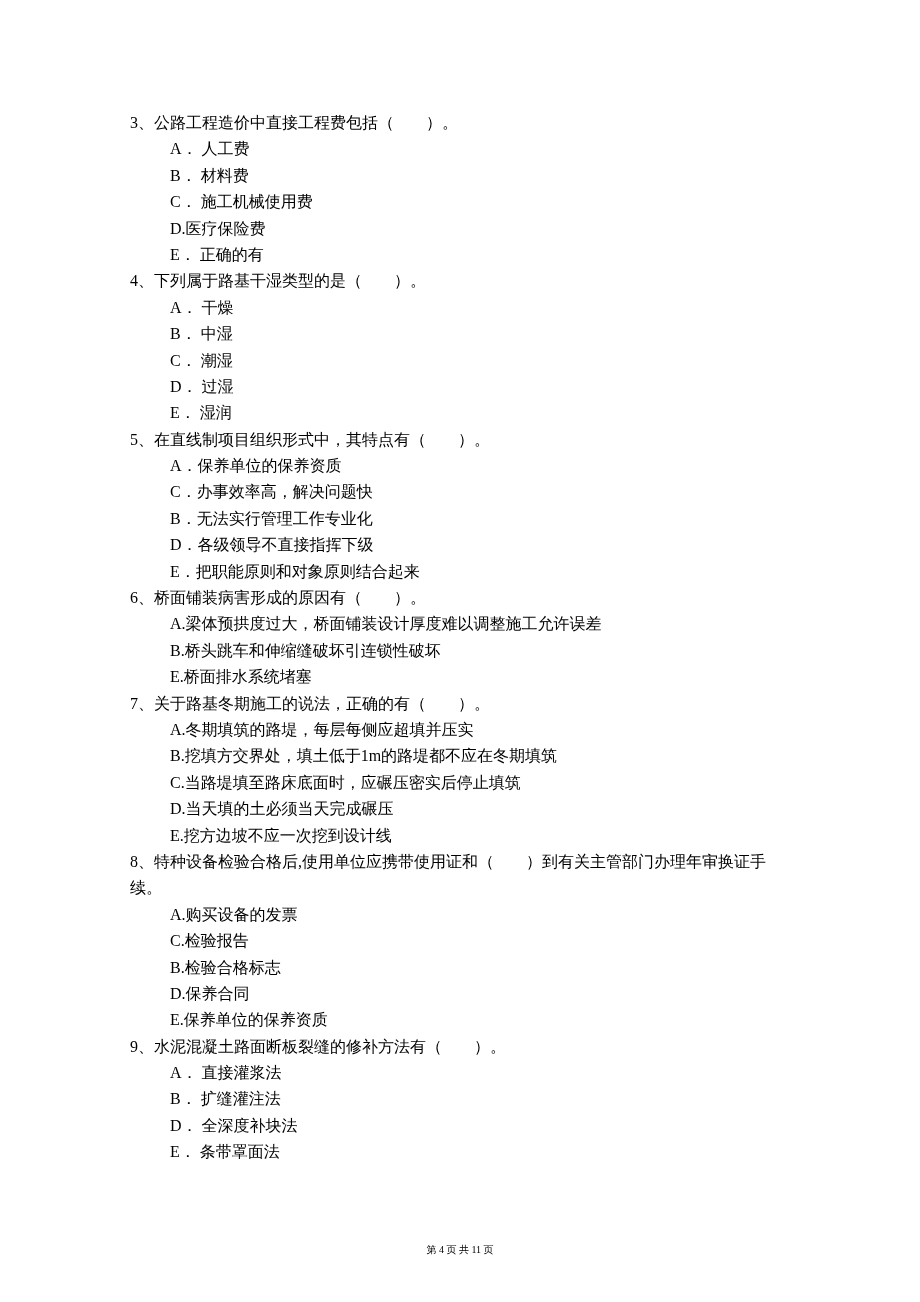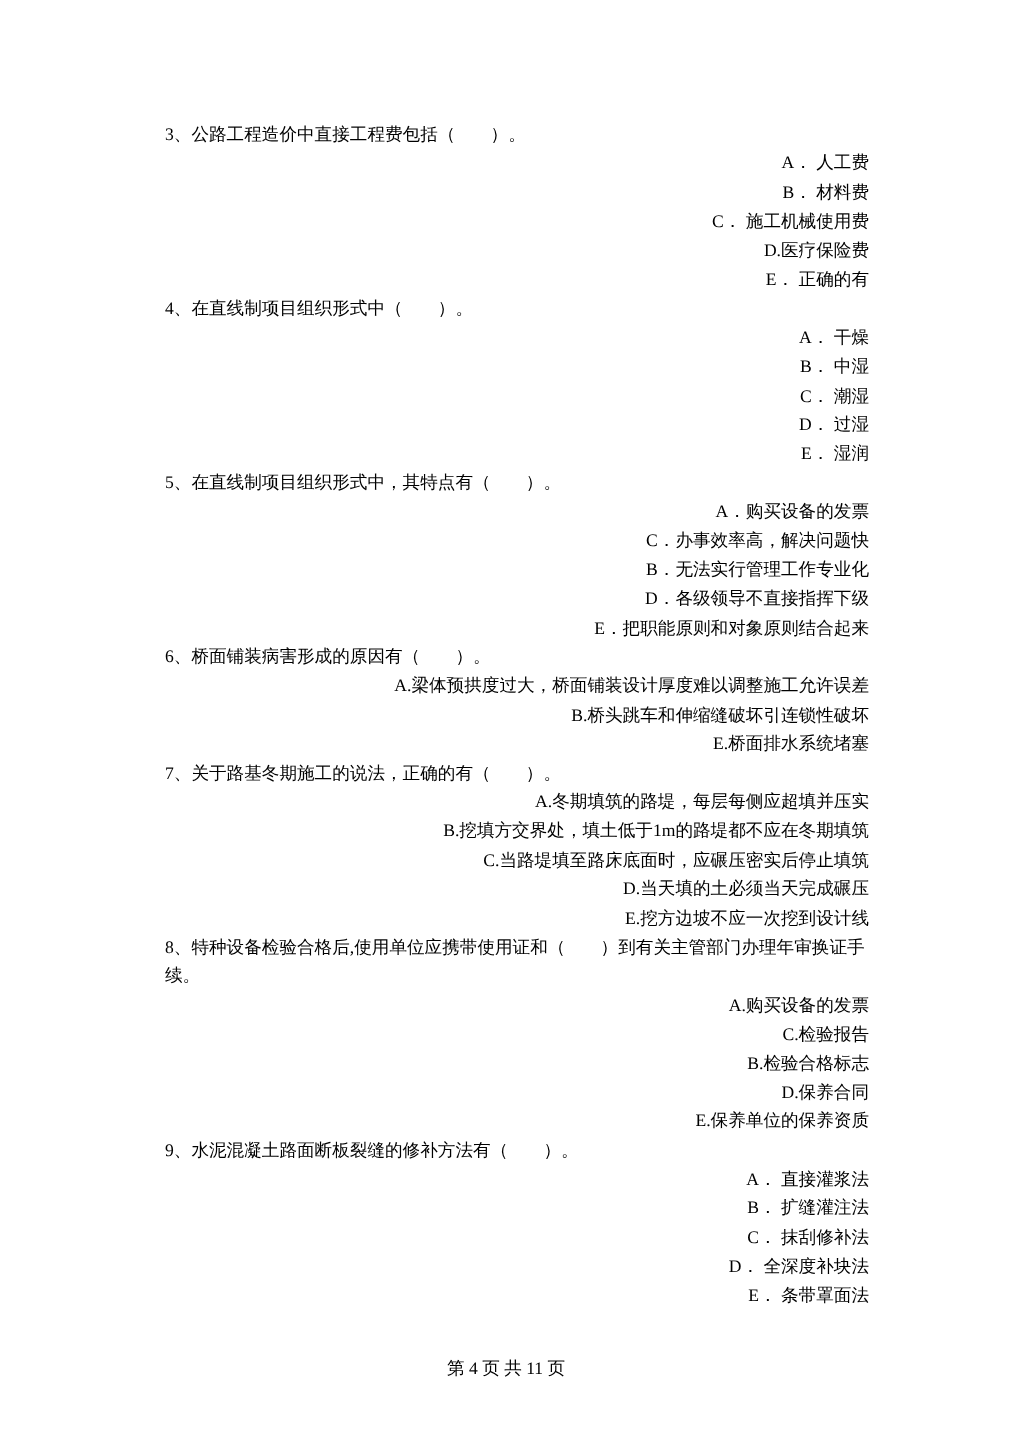--- a/index.html
+++ b/index.html
@@ -13,67 +13,65 @@
     }
     .page {
       width: 920px;
       min-height: 1302px;
       padding: 110px 130px 60px 130px;
       box-sizing: border-box;
       position: relative;
     }
     .question-block {
       margin-bottom: 0;
-      margin-left: 20px;
     }
     .q-stem {
       text-indent: 0;
     }
     .option {
       padding-left: 2.5em;
-      text-align: right;
     }
     .continuation {
       text-indent: 0;
     }
     .footer {
       position: absolute;
       bottom: 44px;
       left: 0;
       width: 100%;
       text-align: center;
-      font-size: 16px;
+      font-size: 10px;
     }
   </style>
 </head>
 <body>
 
 <div class="page">
 
   <div class="question-block">
     <div class="q-stem"><span>3</span>、<span>公路工程造价中直接工程费包括（　　）。</span></div>
     <div class="option">A． 人工费</div>
     <div class="option">B． 材料费</div>
     <div class="option">C． 施工机械使用费</div>
     <div class="option">D.医疗保险费</div>
     <div class="option">E． 正确的有</div>
   </div>
 
   <div class="question-block">
-    <div class="q-stem"><span>4</span>、<span>在直线制项目组织形式中（　　）。</span></div>
+    <div class="q-stem"><span>4</span>、<span>下列属于路基干湿类型的是（　　）。</span></div>
     <div class="option">A． 干燥</div>
     <div class="option">B． 中湿</div>
     <div class="option">C． 潮湿</div>
     <div class="option">D． 过湿</div>
     <div class="option">E． 湿润</div>
   </div>
 
   <div class="question-block">
     <div class="q-stem"><span>5</span>、<span>在直线制项目组织形式中，其特点有（　　）。</span></div>
-    <div class="option">A．购买设备的发票</div>
+    <div class="option">A．保养单位的保养资质</div>
     <div class="option">C．办事效率高，解决问题快</div>
     <div class="option">B．无法实行管理工作专业化</div>
     <div class="option">D．各级领导不直接指挥下级</div>
     <div class="option">E．把职能原则和对象原则结合起来</div>
   </div>
 
   <div class="question-block">
     <div class="q-stem"><span>6</span>、<span>桥面铺装病害形成的原因有（　　）。</span></div>
     <div class="option">A.梁体预拱度过大，桥面铺装设计厚度难以调整施工允许误差</div>
     <div class="option">B.桥头跳车和伸缩缝破坏引连锁性破坏</div>
@@ -96,20 +94,19 @@
     <div class="option">C.检验报告</div>
     <div class="option">B.检验合格标志</div>
     <div class="option">D.保养合同</div>
     <div class="option">E.保养单位的保养资质</div>
   </div>
 
   <div class="question-block">
     <div class="q-stem"><span>9</span>、<span>水泥混凝土路面断板裂缝的修补方法有（　　）。</span></div>
     <div class="option">A． 直接灌浆法</div>
     <div class="option">B． 扩缝灌注法</div>
-    <div class="option">C． 抹刮修补法</div>
     <div class="option">D． 全深度补块法</div>
     <div class="option">E． 条带罩面法</div>
   </div>
 
 
   <div class="footer">第 4 页 共 11 页</div>
 </div>
 
 </body></html>

